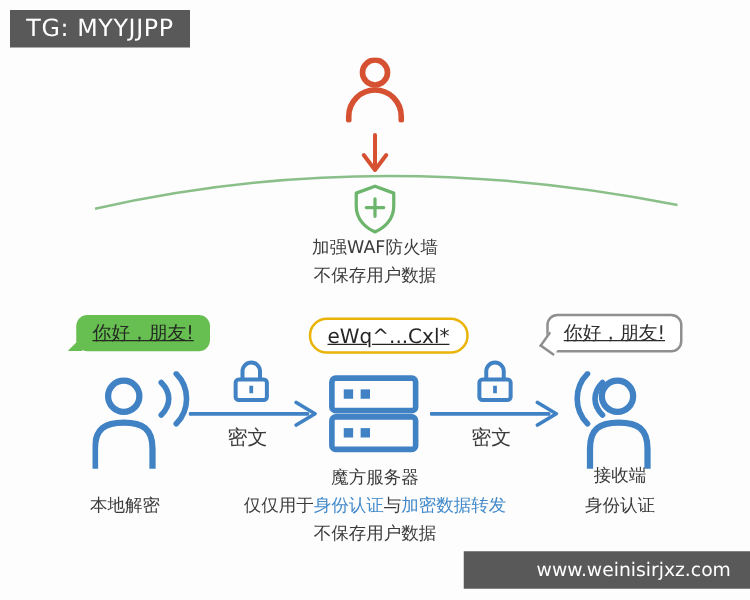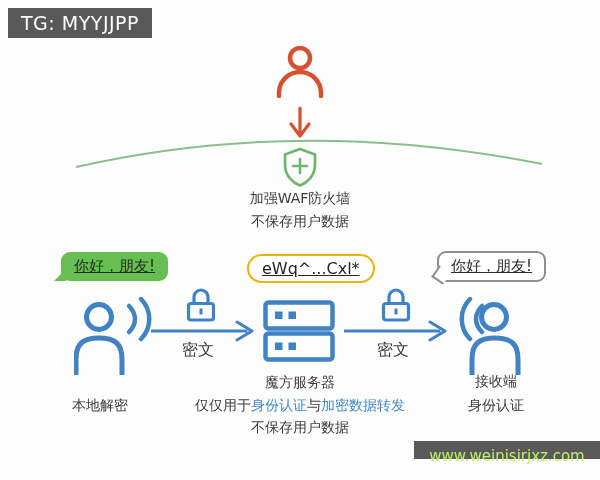--- a/index.html
+++ b/index.html
@@ -7,22 +7,22 @@
     position:relative;width:600px;height:480px;background:#fdfdfd;overflow:hidden;
     font-family:"DejaVu Sans","Liberation Sans",sans-serif;color:#3b3b3b;
   }
   .abs{position:absolute;}
   
   .tg-banner{
     position:absolute;left:8px;top:8px;height:30px;line-height:30px;
     background:#595959;color:#ffffff;font-size:19px;padding:0 13px;letter-spacing:.5px;
   }
   .watermark{
-    position:absolute;right:0;top:441px;width:186px;height:18px;line-height:30px;
-    background:#595959;color:#bef264;font-size:15px;text-align:center;
+    position:absolute;right:0;top:441px;width:186px;height:30px;line-height:30px;
+    background:#595959;color:#ffffff;font-size:15px;text-align:center;padding-left:43px;
   }
   
   .cjk{position:absolute;text-align:center;font-size:14px;color:#3b3b3b;line-height:20px;white-space:nowrap;}
   .blue-text{color:#4189ca;}
   
   .bubble{position:absolute;box-sizing:border-box;white-space:nowrap;}
   .bubble .bubble-text{position:relative;z-index:2;text-decoration:underline;}
   .bubble-green{
     left:61px;top:252px;background:#67be51;color:#242b22;border-radius:9px;
     padding:5px 13px;font-size:15px;

